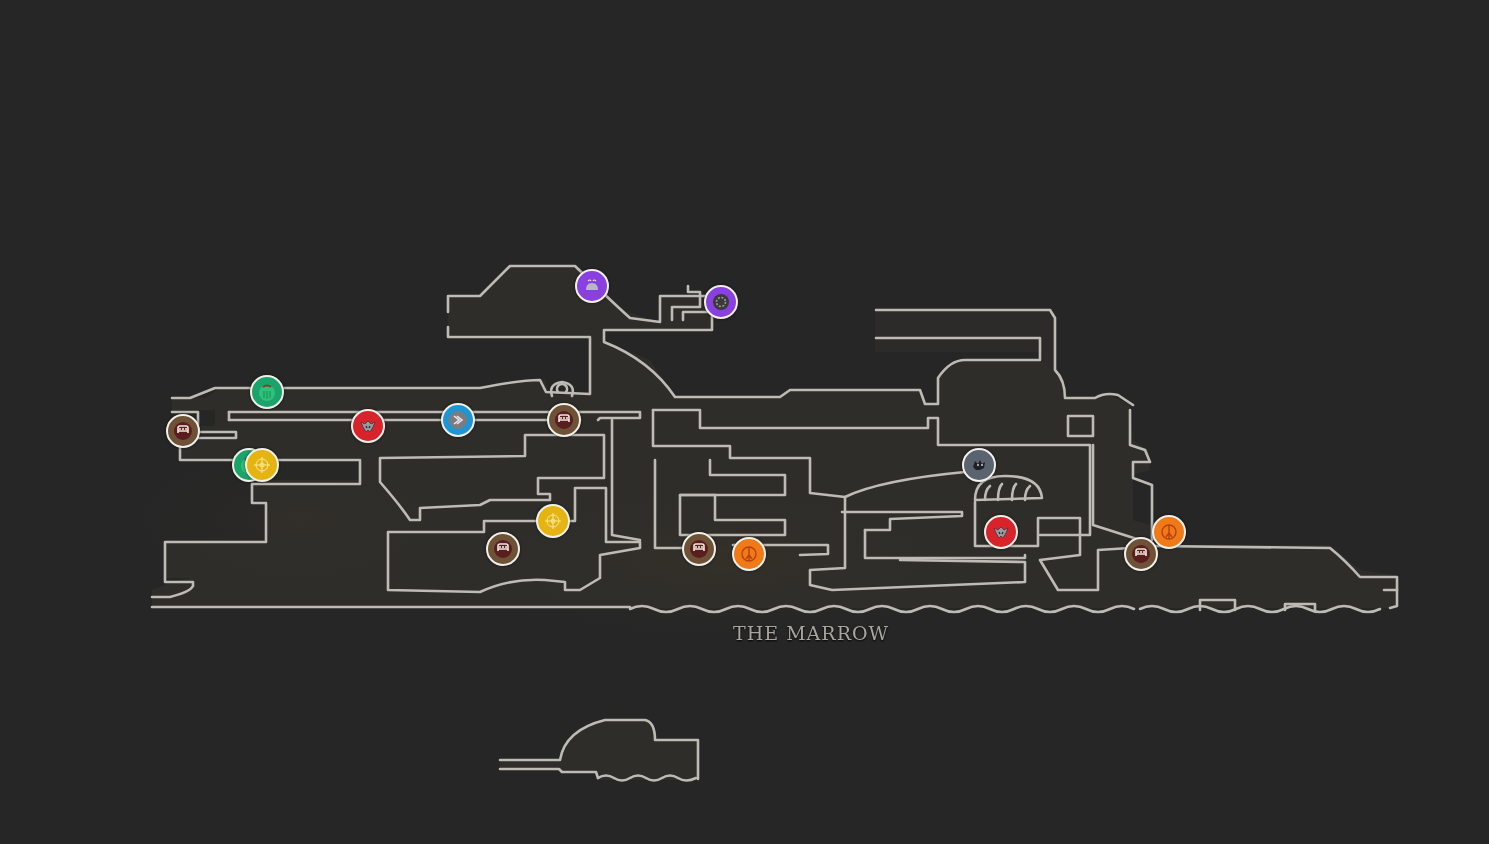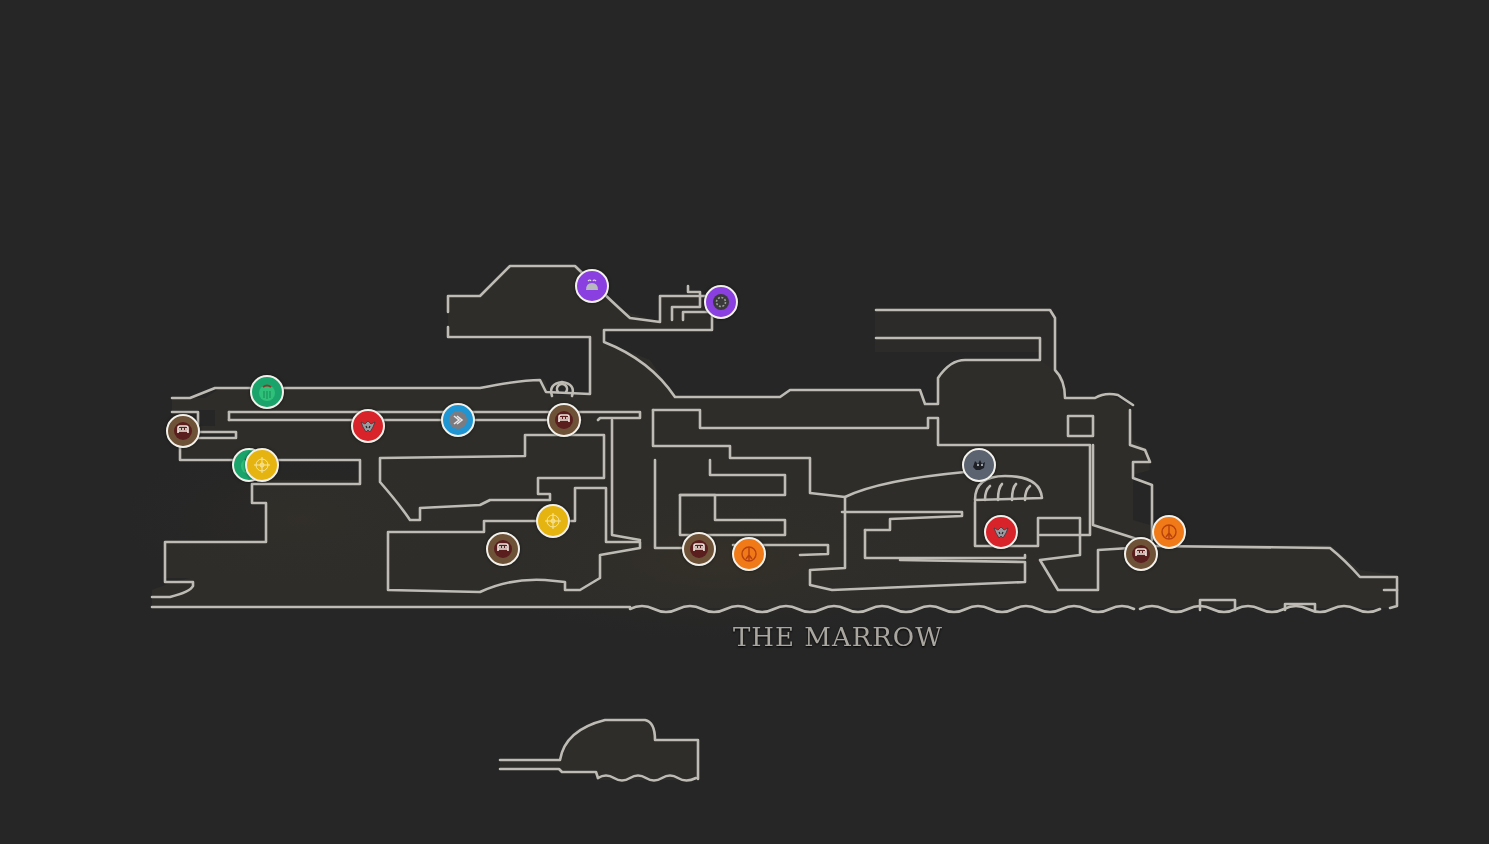--- a/index.html
+++ b/index.html
@@ -22,21 +22,21 @@
     border-radius: 50%;
     border: 2.5px solid #f2f0ea;
     box-shadow: 0 0 3px rgba(0,0,0,0.6);
     display: flex; align-items: center; justify-content: center;
     cursor: pointer;
   }
   .marker svg { width: 20px; height: 20px; }
   .region-label {
     position: absolute;
     left: 733px; top: 622px;
-    font-size: 26px; letter-spacing: 1px;
+    font-size: 19px; letter-spacing: 1px;
     color: #a9a6a0;
     font-family: "DejaVu Serif", "Liberation Serif", serif;
     font-weight: normal;
     text-shadow: 0 1px 2px #000;
     white-space: nowrap;
   }
 </style>
 </head>
 <body>
 

